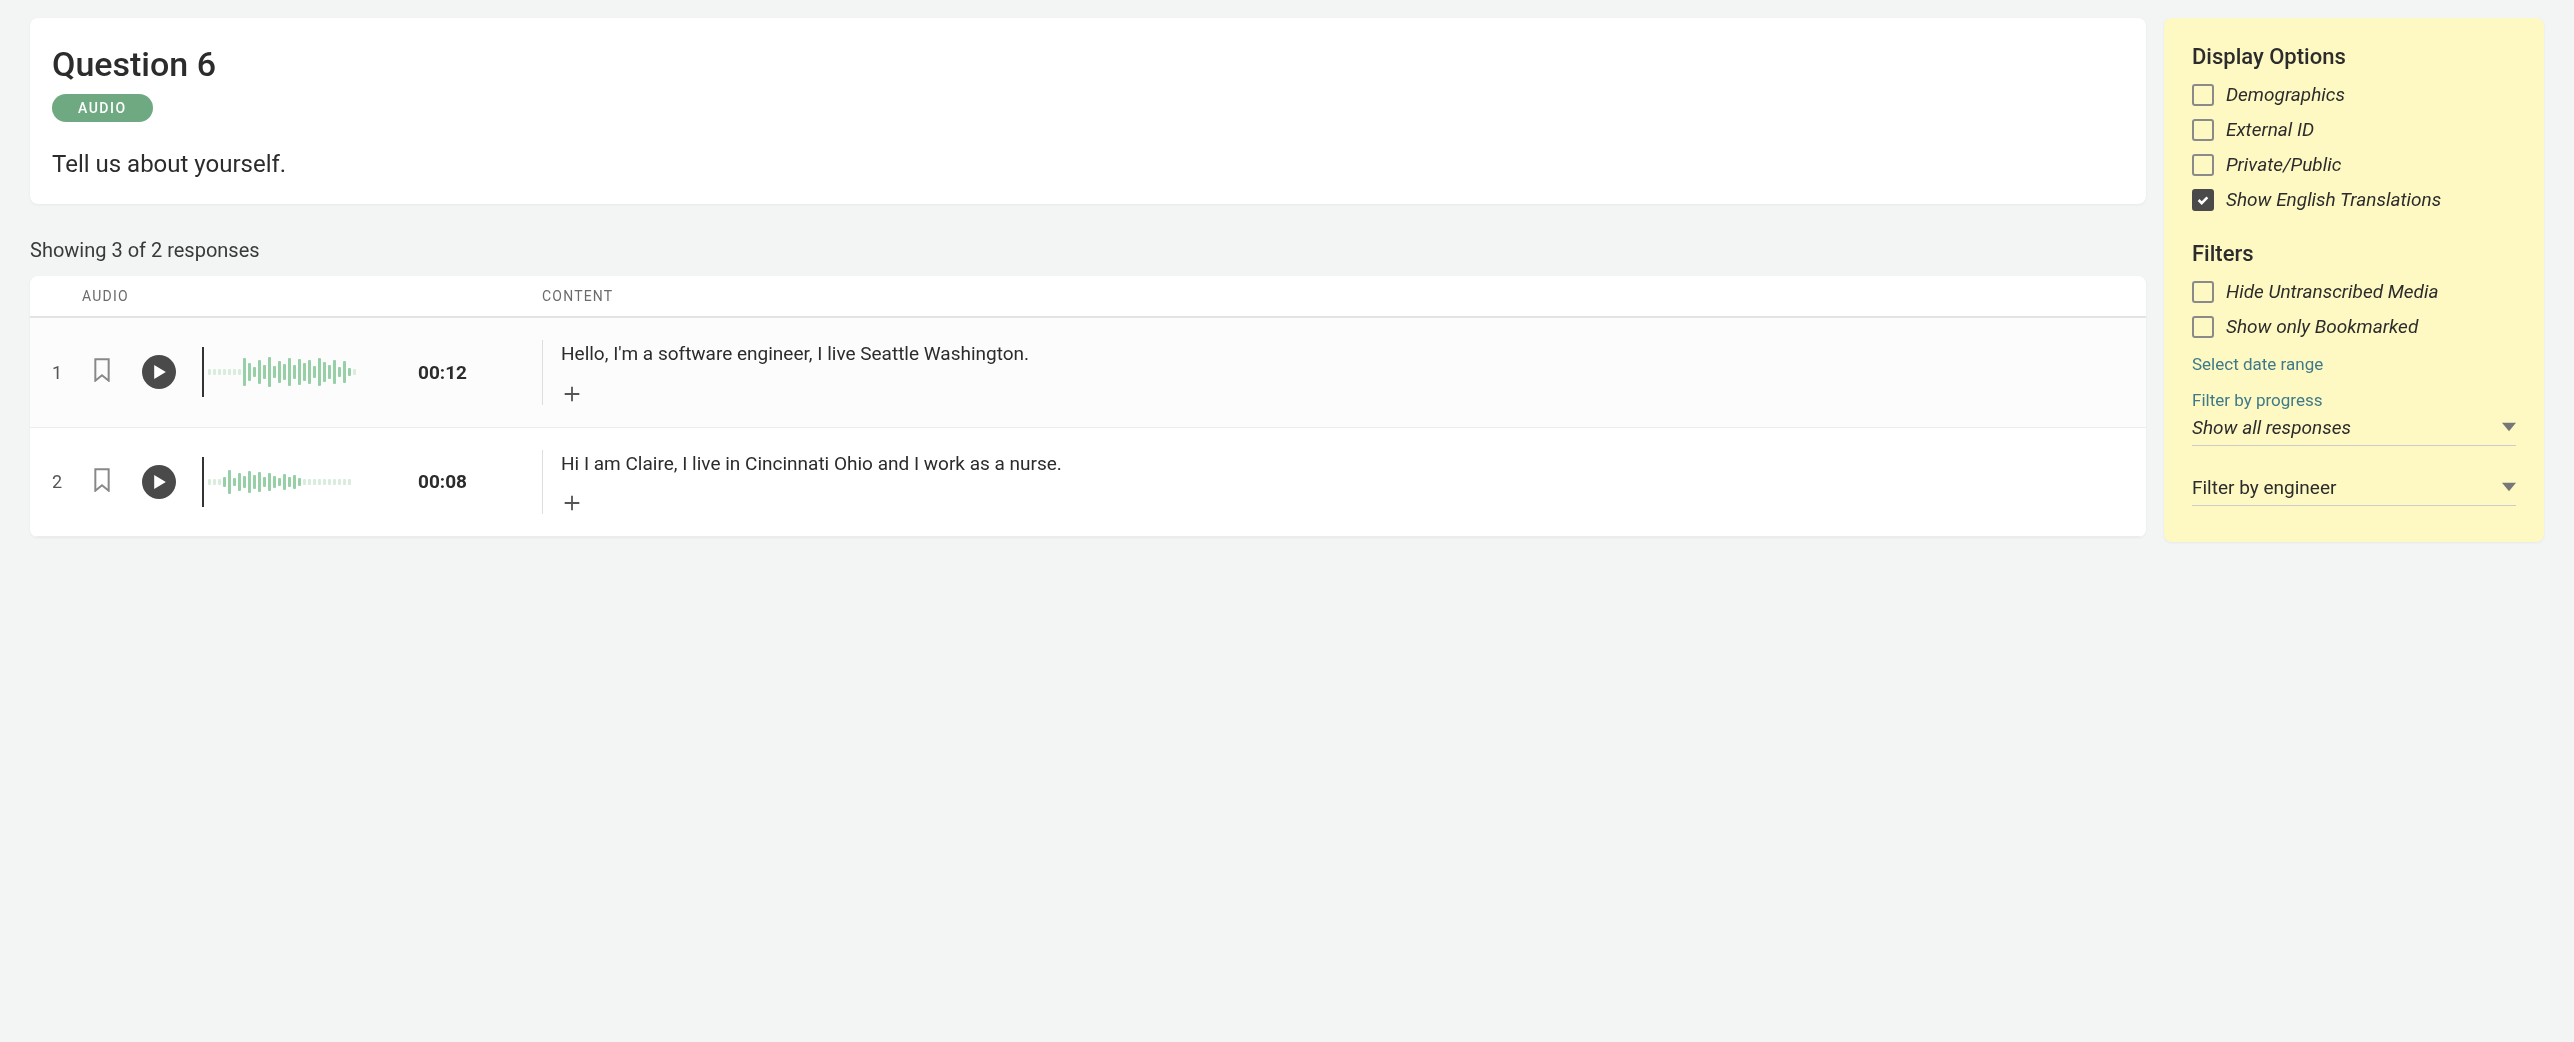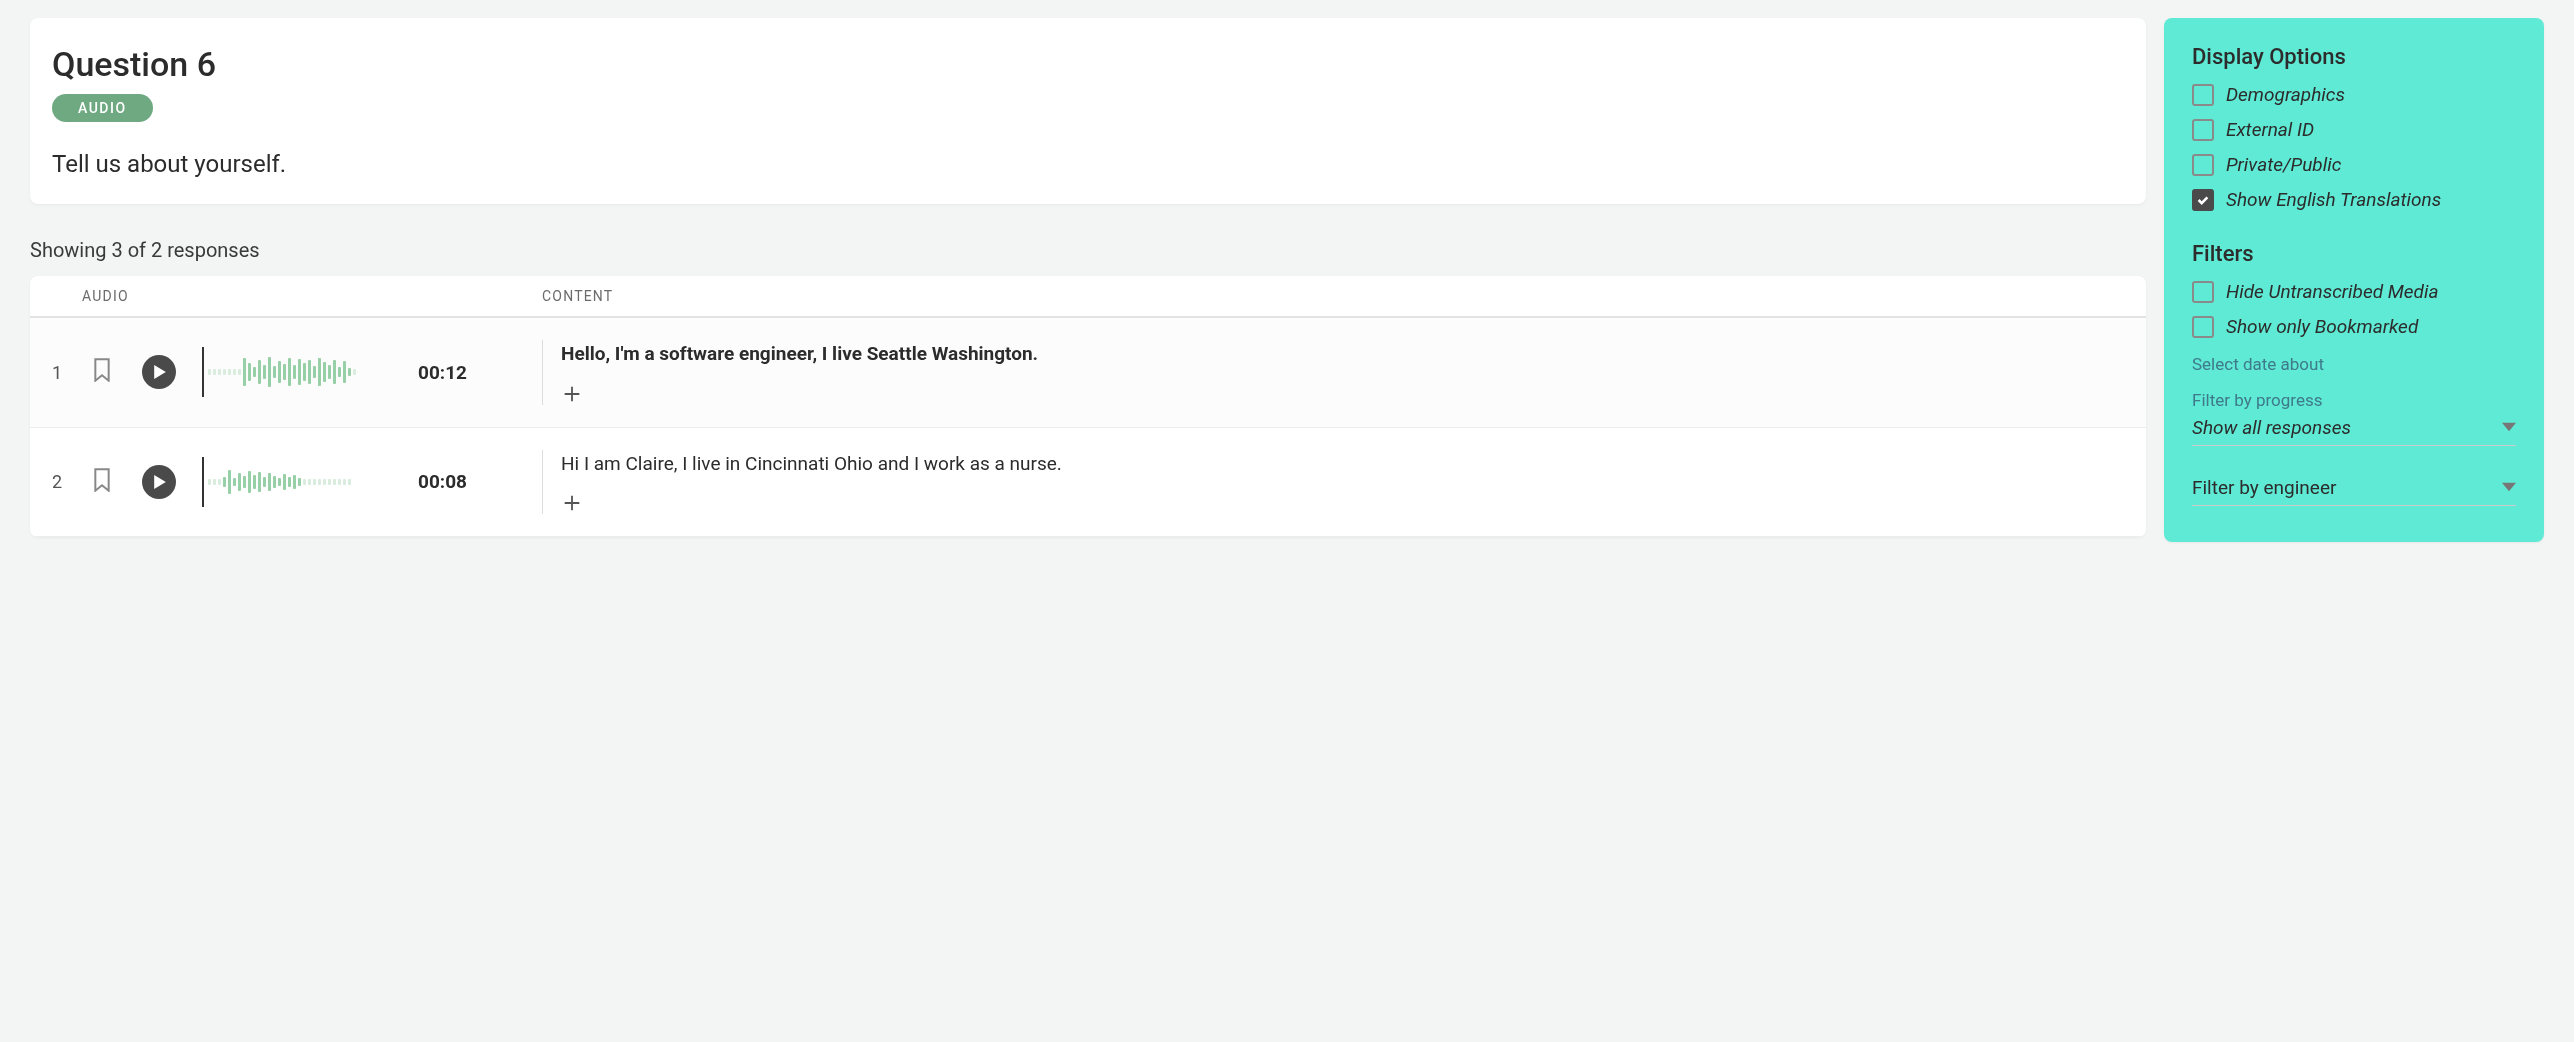--- a/index.html
+++ b/index.html
@@ -82,21 +82,21 @@
     .audio-cell { width: 340px; display:flex; align-items:center; gap:10px; }
     .content-cell {
       flex: 1;
       font-size: 19px;
       color: #2c2c2c;
       line-height: 1.5;
       border-left: 1px solid #ddd;
       padding-left: 18px;
       min-width: 0;
     }
-    .content-cell.bold { font-weight: 700; }
+    .content-cell.bold { font-weight: 400; }
     .play-btn {
       width: 34px; height: 34px; border-radius: 50%;
       background: #4a4a4a; display:flex; align-items:center; justify-content:center;
       cursor:pointer;
     }
     .play-btn svg { fill:#fff; width:14px; height:14px; margin-left:2px;}
     .wave-wrap {
       position: relative;
       display:flex;
       align-items:center;
@@ -117,21 +117,21 @@
       margin-top: 14px;
       width: 22px; height: 22px;
       color: #555;
       cursor: pointer;
     }
     .plus svg { width:22px; height:22px; stroke:#555; }
 
     
     .panel {
       width: 380px;
-      background: #5eead4;
+      background: #fef9c3;
       border-radius: 8px;
       padding: 26px 28px;
       box-shadow: 0 1px 3px rgba(0,0,0,0.05);
       flex-shrink: 0;
     }
     .panel h3 {
       font-size: 22px;
       font-weight: 500;
       margin-bottom: 14px;
       color: #2c2c2c;
@@ -359,21 +359,21 @@
 
   <div class="chk-row">
     <div class="chk"></div>
     <span>Hide Untranscribed Media</span>
   </div>
   <div class="chk-row">
     <div class="chk"></div>
     <span>Show only Bookmarked</span>
   </div>
 
-  <div class="select-label">Select date about</div>
+  <div class="select-label">Select date range</div>
 
   <div class="select-label">Filter by progress</div>
   <div class="select-field">
     <span>Show all responses</span>
     <span class="caret"><svg viewBox="0 0 10 6">
           <path d="M0 0l5 6 5-6z"></path>
         </svg></span>
   </div>
 
   <div style="height:14px"></div>

